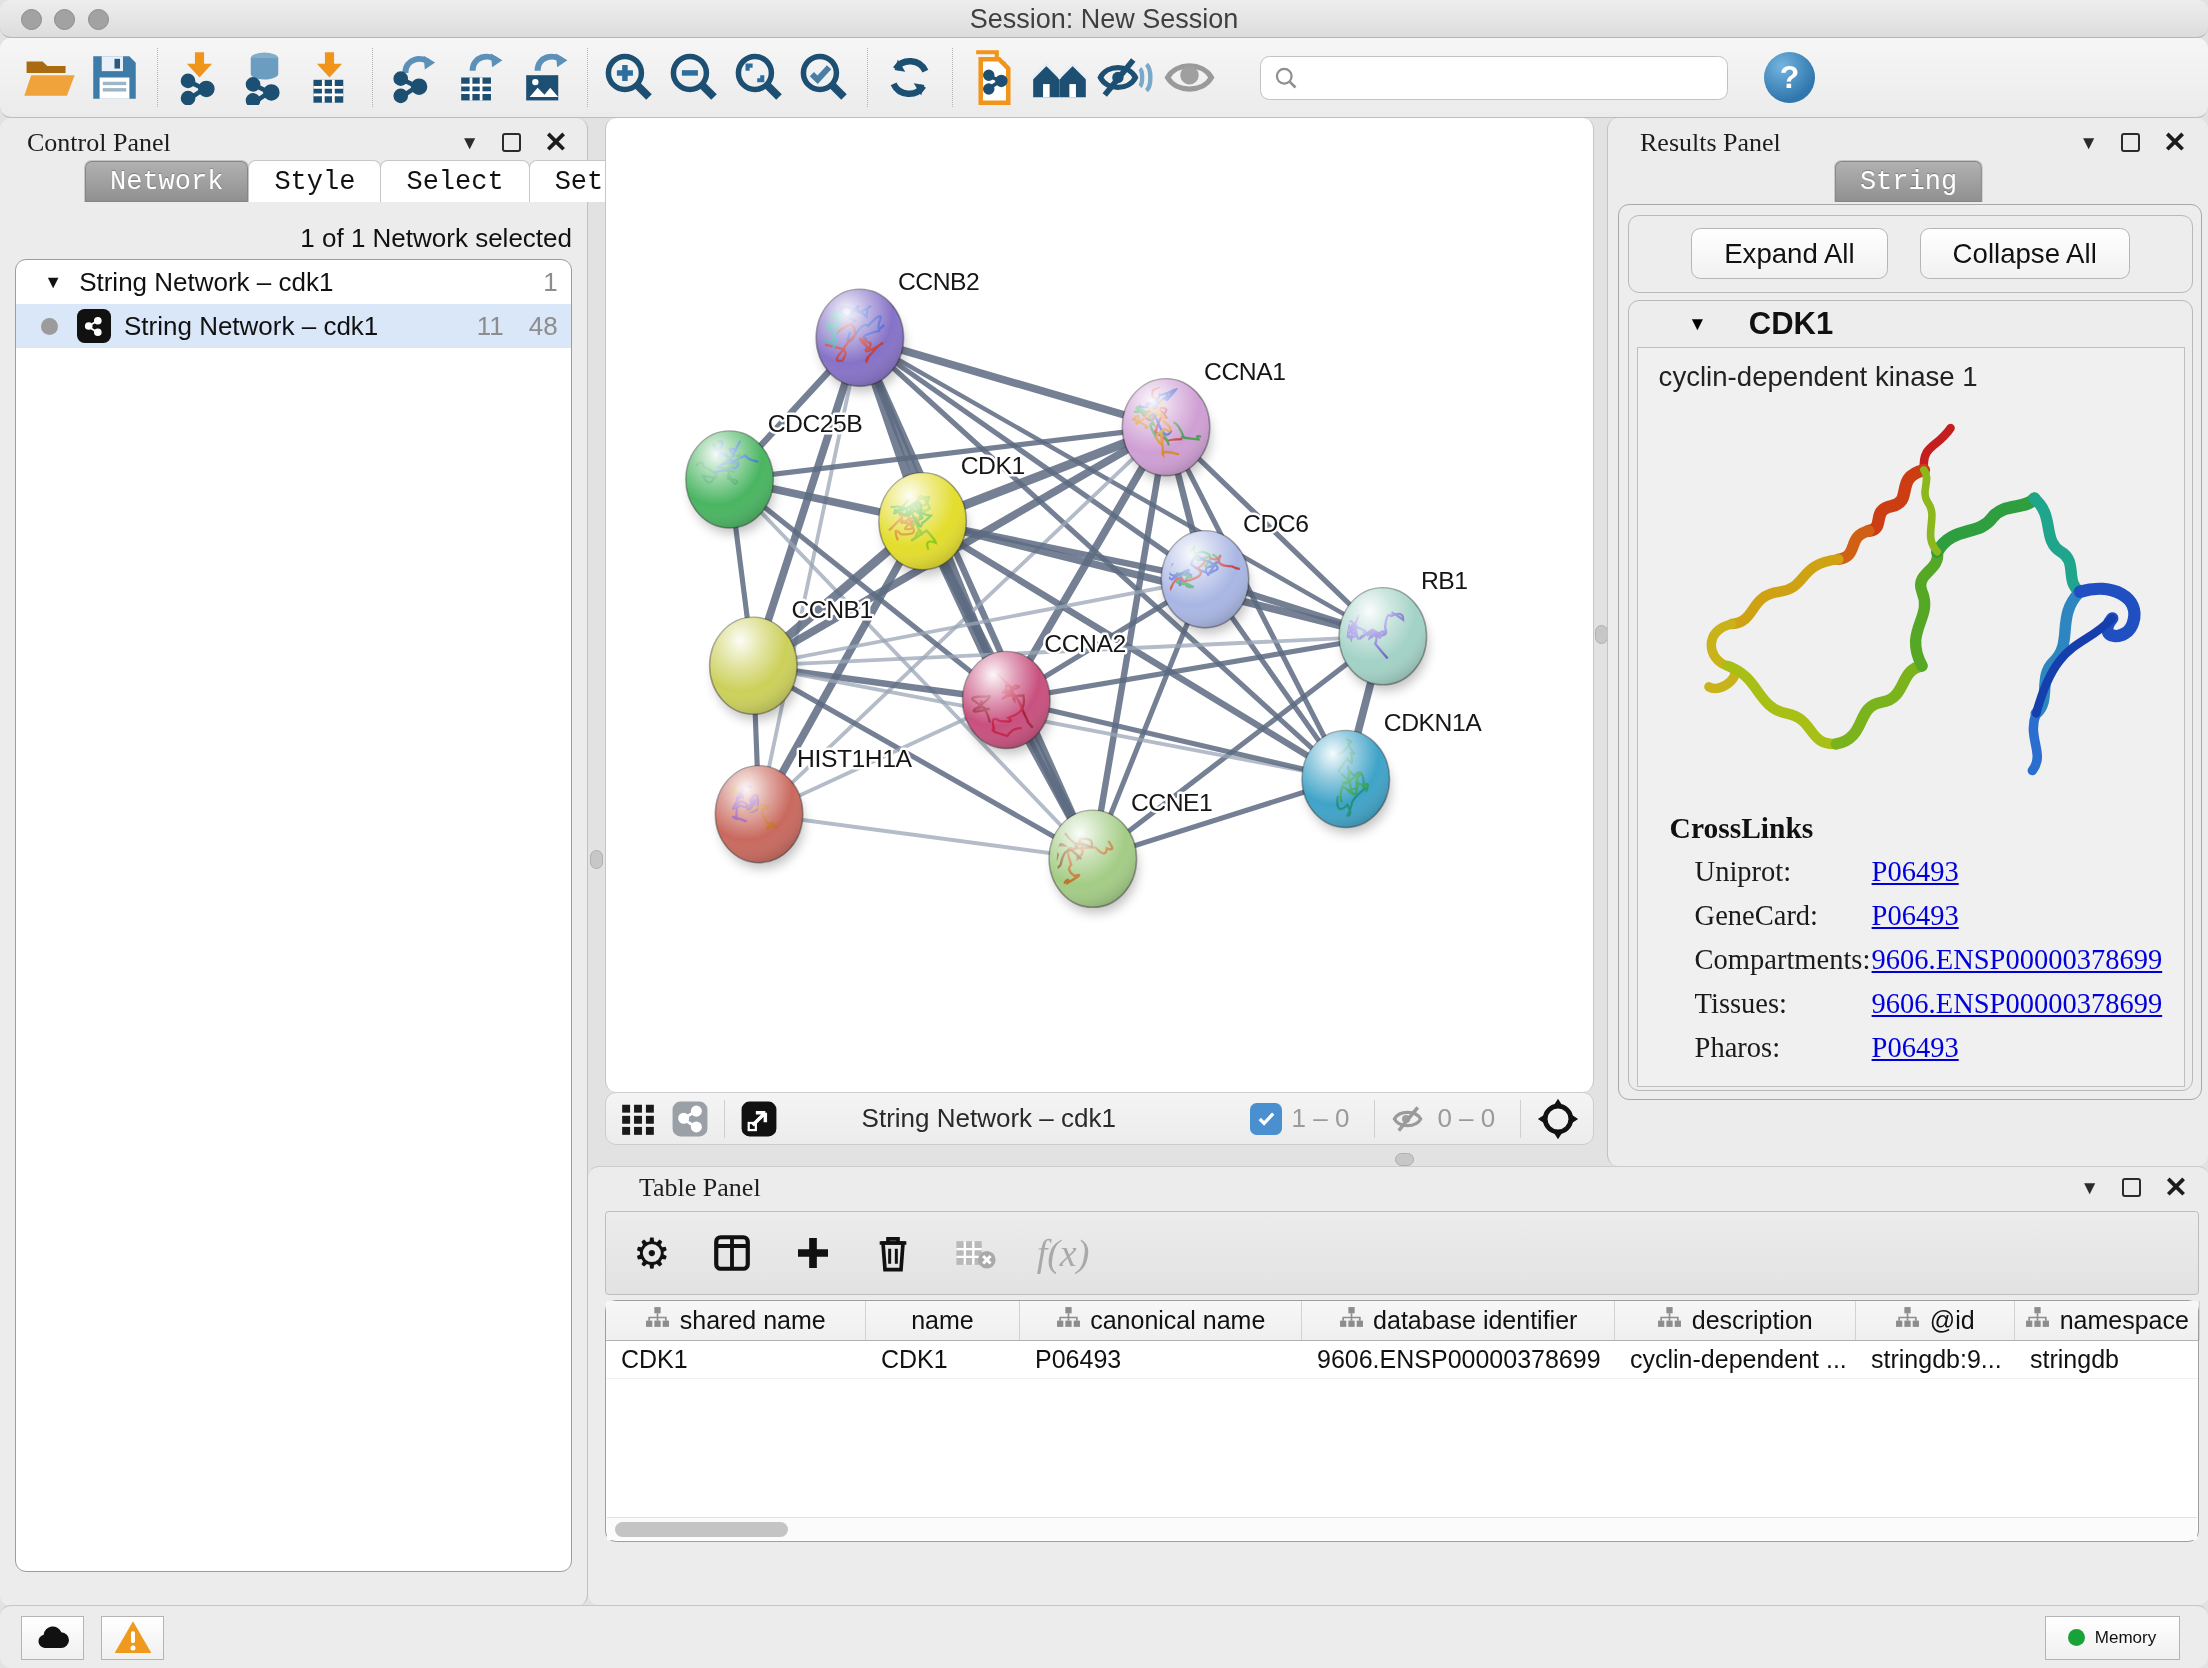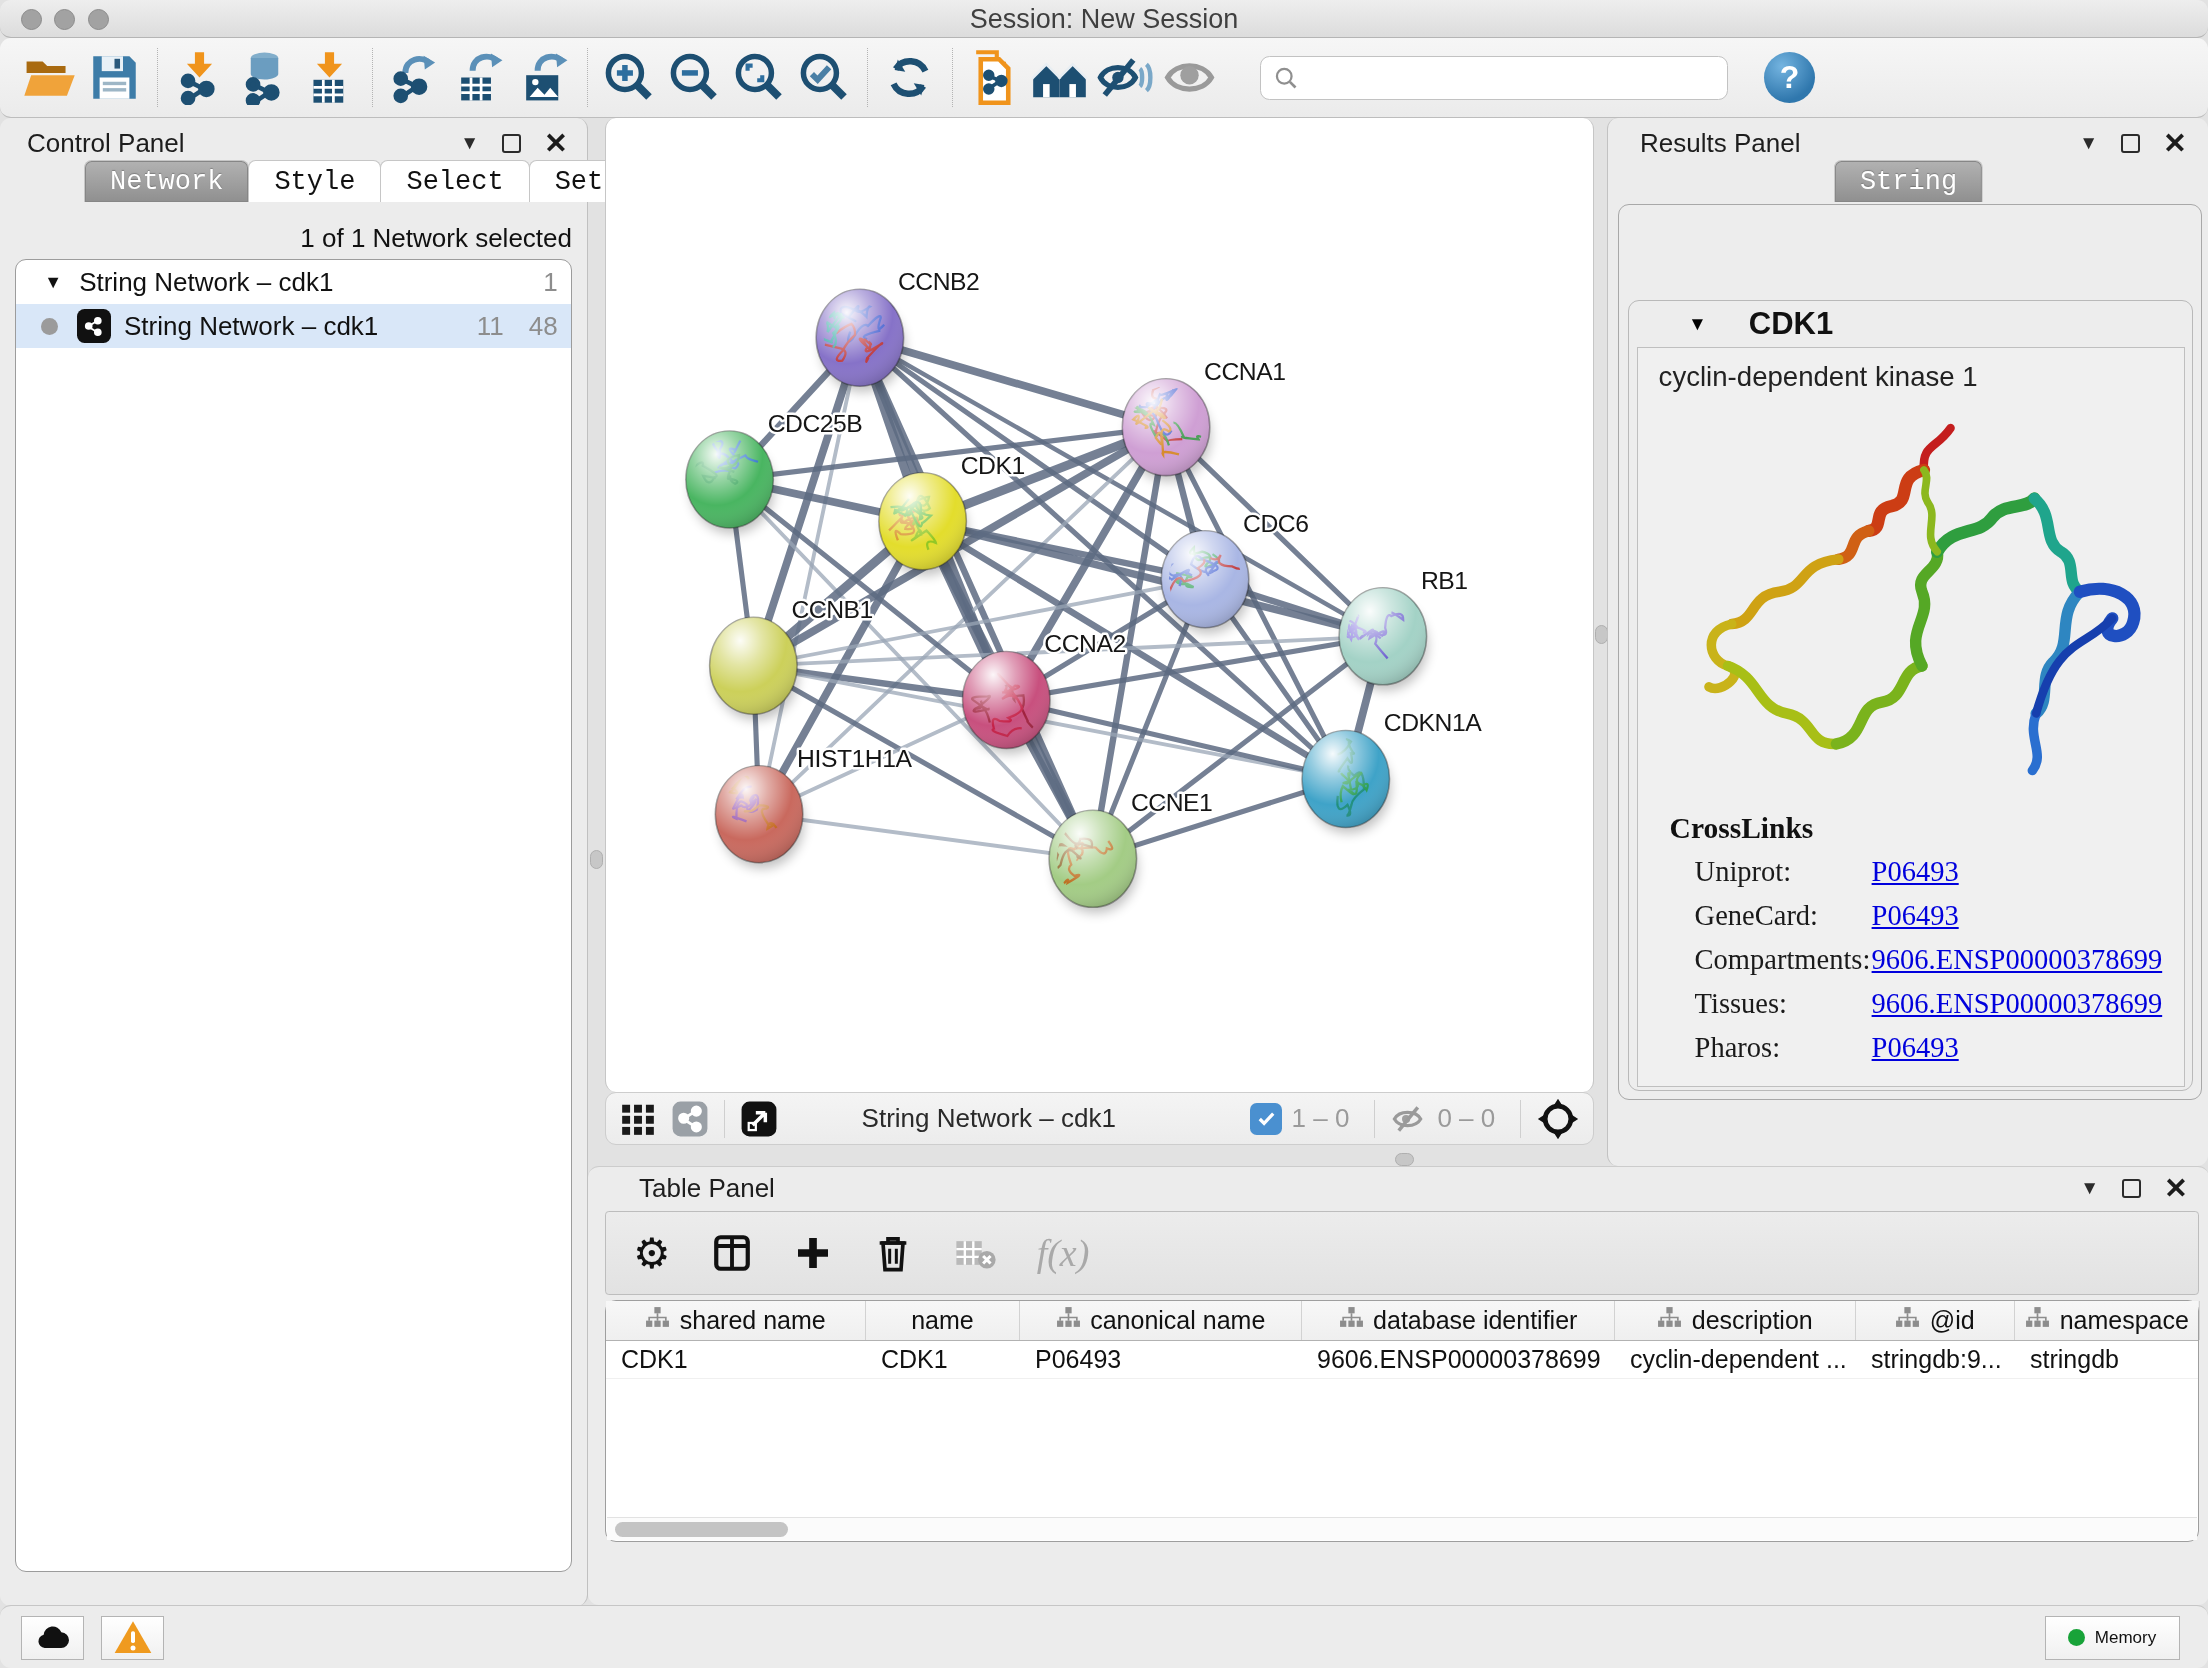--- a/index.html
+++ b/index.html
@@ -20,21 +20,21 @@
   .tsep { width:0; height:59px; border-left:1.9px dotted #b3b3b3; margin:0 9.5px; }
   .searchwrap { position:relative; margin-left:38px; }
   #search-input { width:468px; height:44px; border:1px solid #c2c2c2; border-radius:9.5px; background:#fff;
     font-size:25px; padding:0 11.4px 0 48px; color:#333; outline:none; }
   .mag { position:absolute; left:13.3px; top:9.5px; }
   .helpbtn { width:51px; height:51px; border-radius:50%; margin-left:36px;
     background:radial-gradient(circle at 35% 28%, #74b4e0, #2f77ad 70%);
     color:#fff; font-size:32px; font-weight:bold; display:flex; align-items:center; justify-content:center; }
 
   
-  .panel-title { font-size:26px; color:#1d1d1d; }
+  .panel-title { font-size:26px; color:#1d1d1d;font-family:Liberation Serif, serif; }
   .phicons { display:flex; align-items:center; gap:23px; }
   .ph-caret { font-size:19px; color:#2b2b2b; }
   .ph-float { width:19px; height:19px; border:2.9px solid #2b2b2b; border-radius:2.9px; }
   .ph-close { font-size:28.5px; font-weight:bold; color:#1c1c1c; line-height:19px; }
 
   .tabbar { display:flex; }
   .tab { height:42px; padding:0 25px; background:#fff; border:1px solid #c6c6c6; border-bottom:none;
     border-radius:7.6px 7.6px 0 0; font-size:27px; color:#111; display:flex; align-items:center; margin-right:-1px;font-family:Liberation Mono, monospace; }
   .tab.active { background:linear-gradient(#b2b2b2,#8f8f8f); color:#fff; text-shadow:0 -1px 1px rgba(0,0,0,.25);
     box-shadow:inset 0 0 0 1px #868686; }
@@ -650,20 +650,24 @@
     <span class="phicons">
       <span class="ph-caret">▼</span>
       <span class="ph-float"></span>
       <span class="ph-close">✕</span>
     </span>
   </div>
   <div id="rp-tab" class="tabbar">
       <span class="tab active">String</span>
     </div>
   <div id="rp-outer" class="abs">
+    <div id="rp-btnbox" class="abs">
+      <span class="rbtn">Expand All</span>
+      <span class="rbtn">Collapse All</span>
+    </div>
     <div id="rp-cdk1" class="abs">
       <div id="rp-generow">
         <span id="rp-gene-caret">▼</span>
         <span id="rp-gene">CDK1</span>
       </div>
       <div id="rp-content">
         <div id="rp-desc">cyclin-dependent kinase 1</div>
         <svg id="structure" width="495" height="390" viewBox="0 0 520 410">
           <g fill="none" stroke-linecap="round">
             <path d="M300 18 C285 40 270 35 272 62" stroke="#c41e1e" stroke-width="9"></path>

